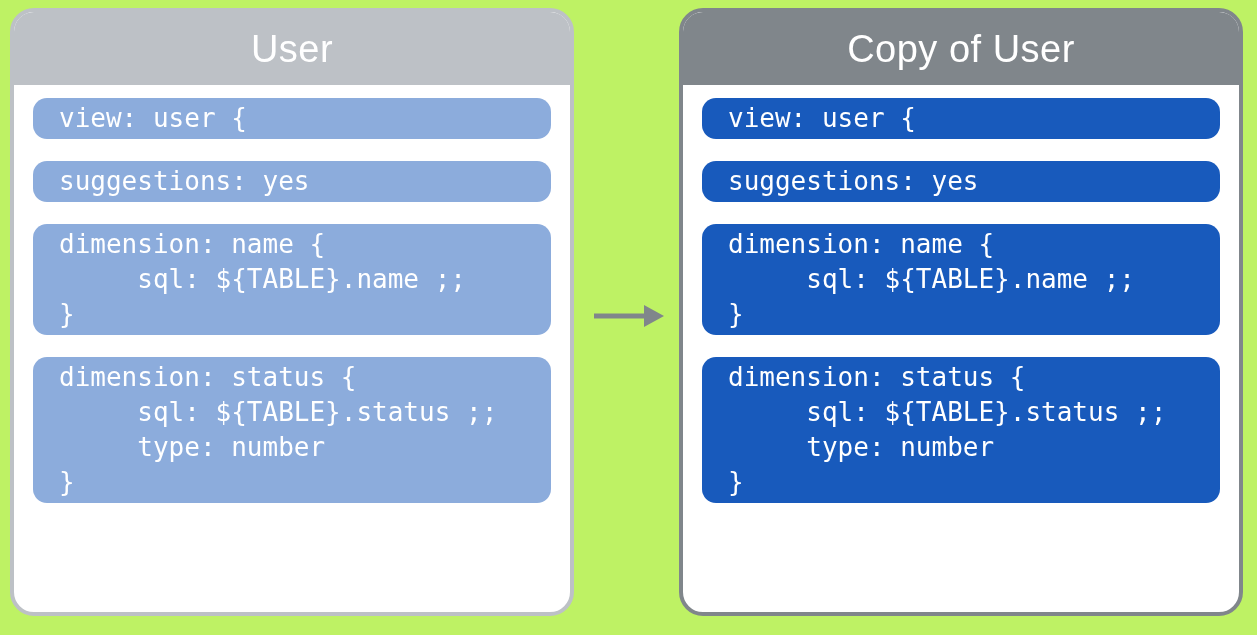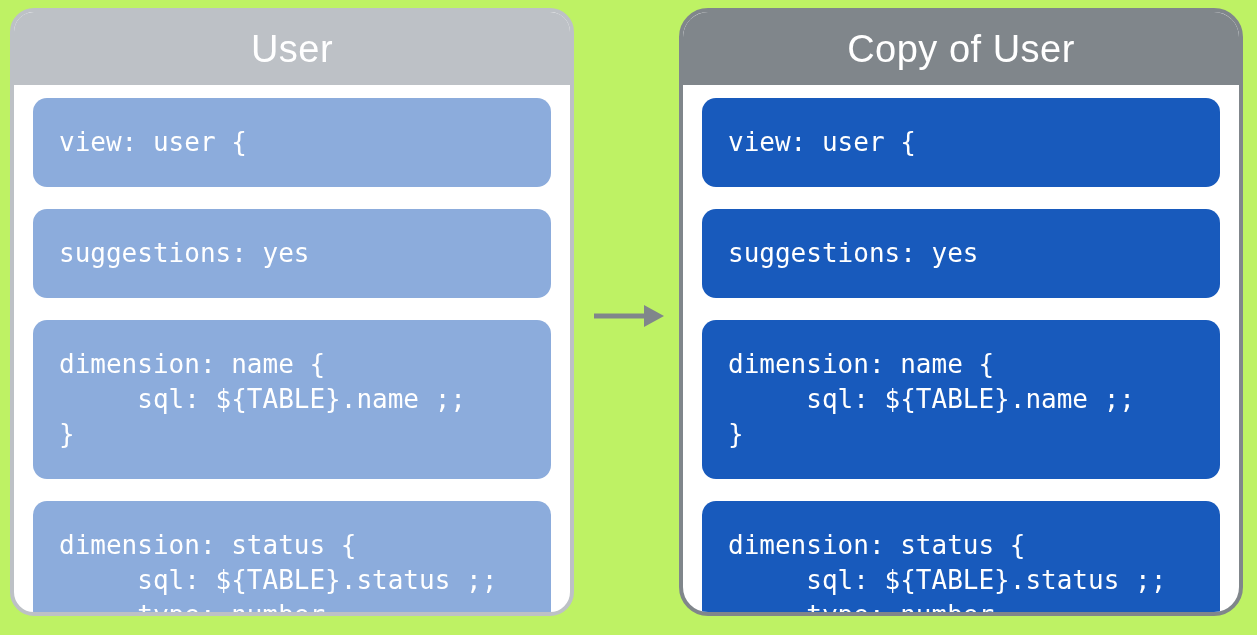--- a/index.html
+++ b/index.html
@@ -20,21 +20,21 @@
     top: 8px;
     width: 564px;
     height: 608px;
     background: #ffffff;
     border: 4px solid;
     border-radius: 24px;
     overflow: hidden;
     box-sizing: border-box;
   }
   .panel.left  { left: 10px;  border-color: #bdc1c6; }
-  .panel.right { left: 679px; border-color: #80868b; border-radius: 29px; }
+  .panel.right { left: 679px; border-color: #80868b; }
   .panel-header {
     height: 73px;
     display: flex;
     align-items: center;
     justify-content: center;
   }
   .panel.left  .panel-header { background: #bdc1c6; }
   .panel.right .panel-header { background: #80868b; }
   .panel-title {
     color: #ffffff;
@@ -49,21 +49,21 @@
     flex-direction: column;
     gap: 22px;
   }
   pre.code-block {
     margin: 0;
     border-radius: 14px;
     color: #ffffff;
     font-family: "DejaVu Sans Mono", "Liberation Mono", monospace;
     font-size: 26px;
     line-height: 35px;
-    padding: 27px 26px;
+    padding: 3px 26px;
     white-space: pre;
     overflow: hidden;
   }
   .panel.left  pre.code-block { background: #8cacdc; }
   .panel.right pre.code-block { background: #185abc; }
   .arrow {
     position: absolute;
     left: 590px;
     top: 301px;
     width: 80px;

